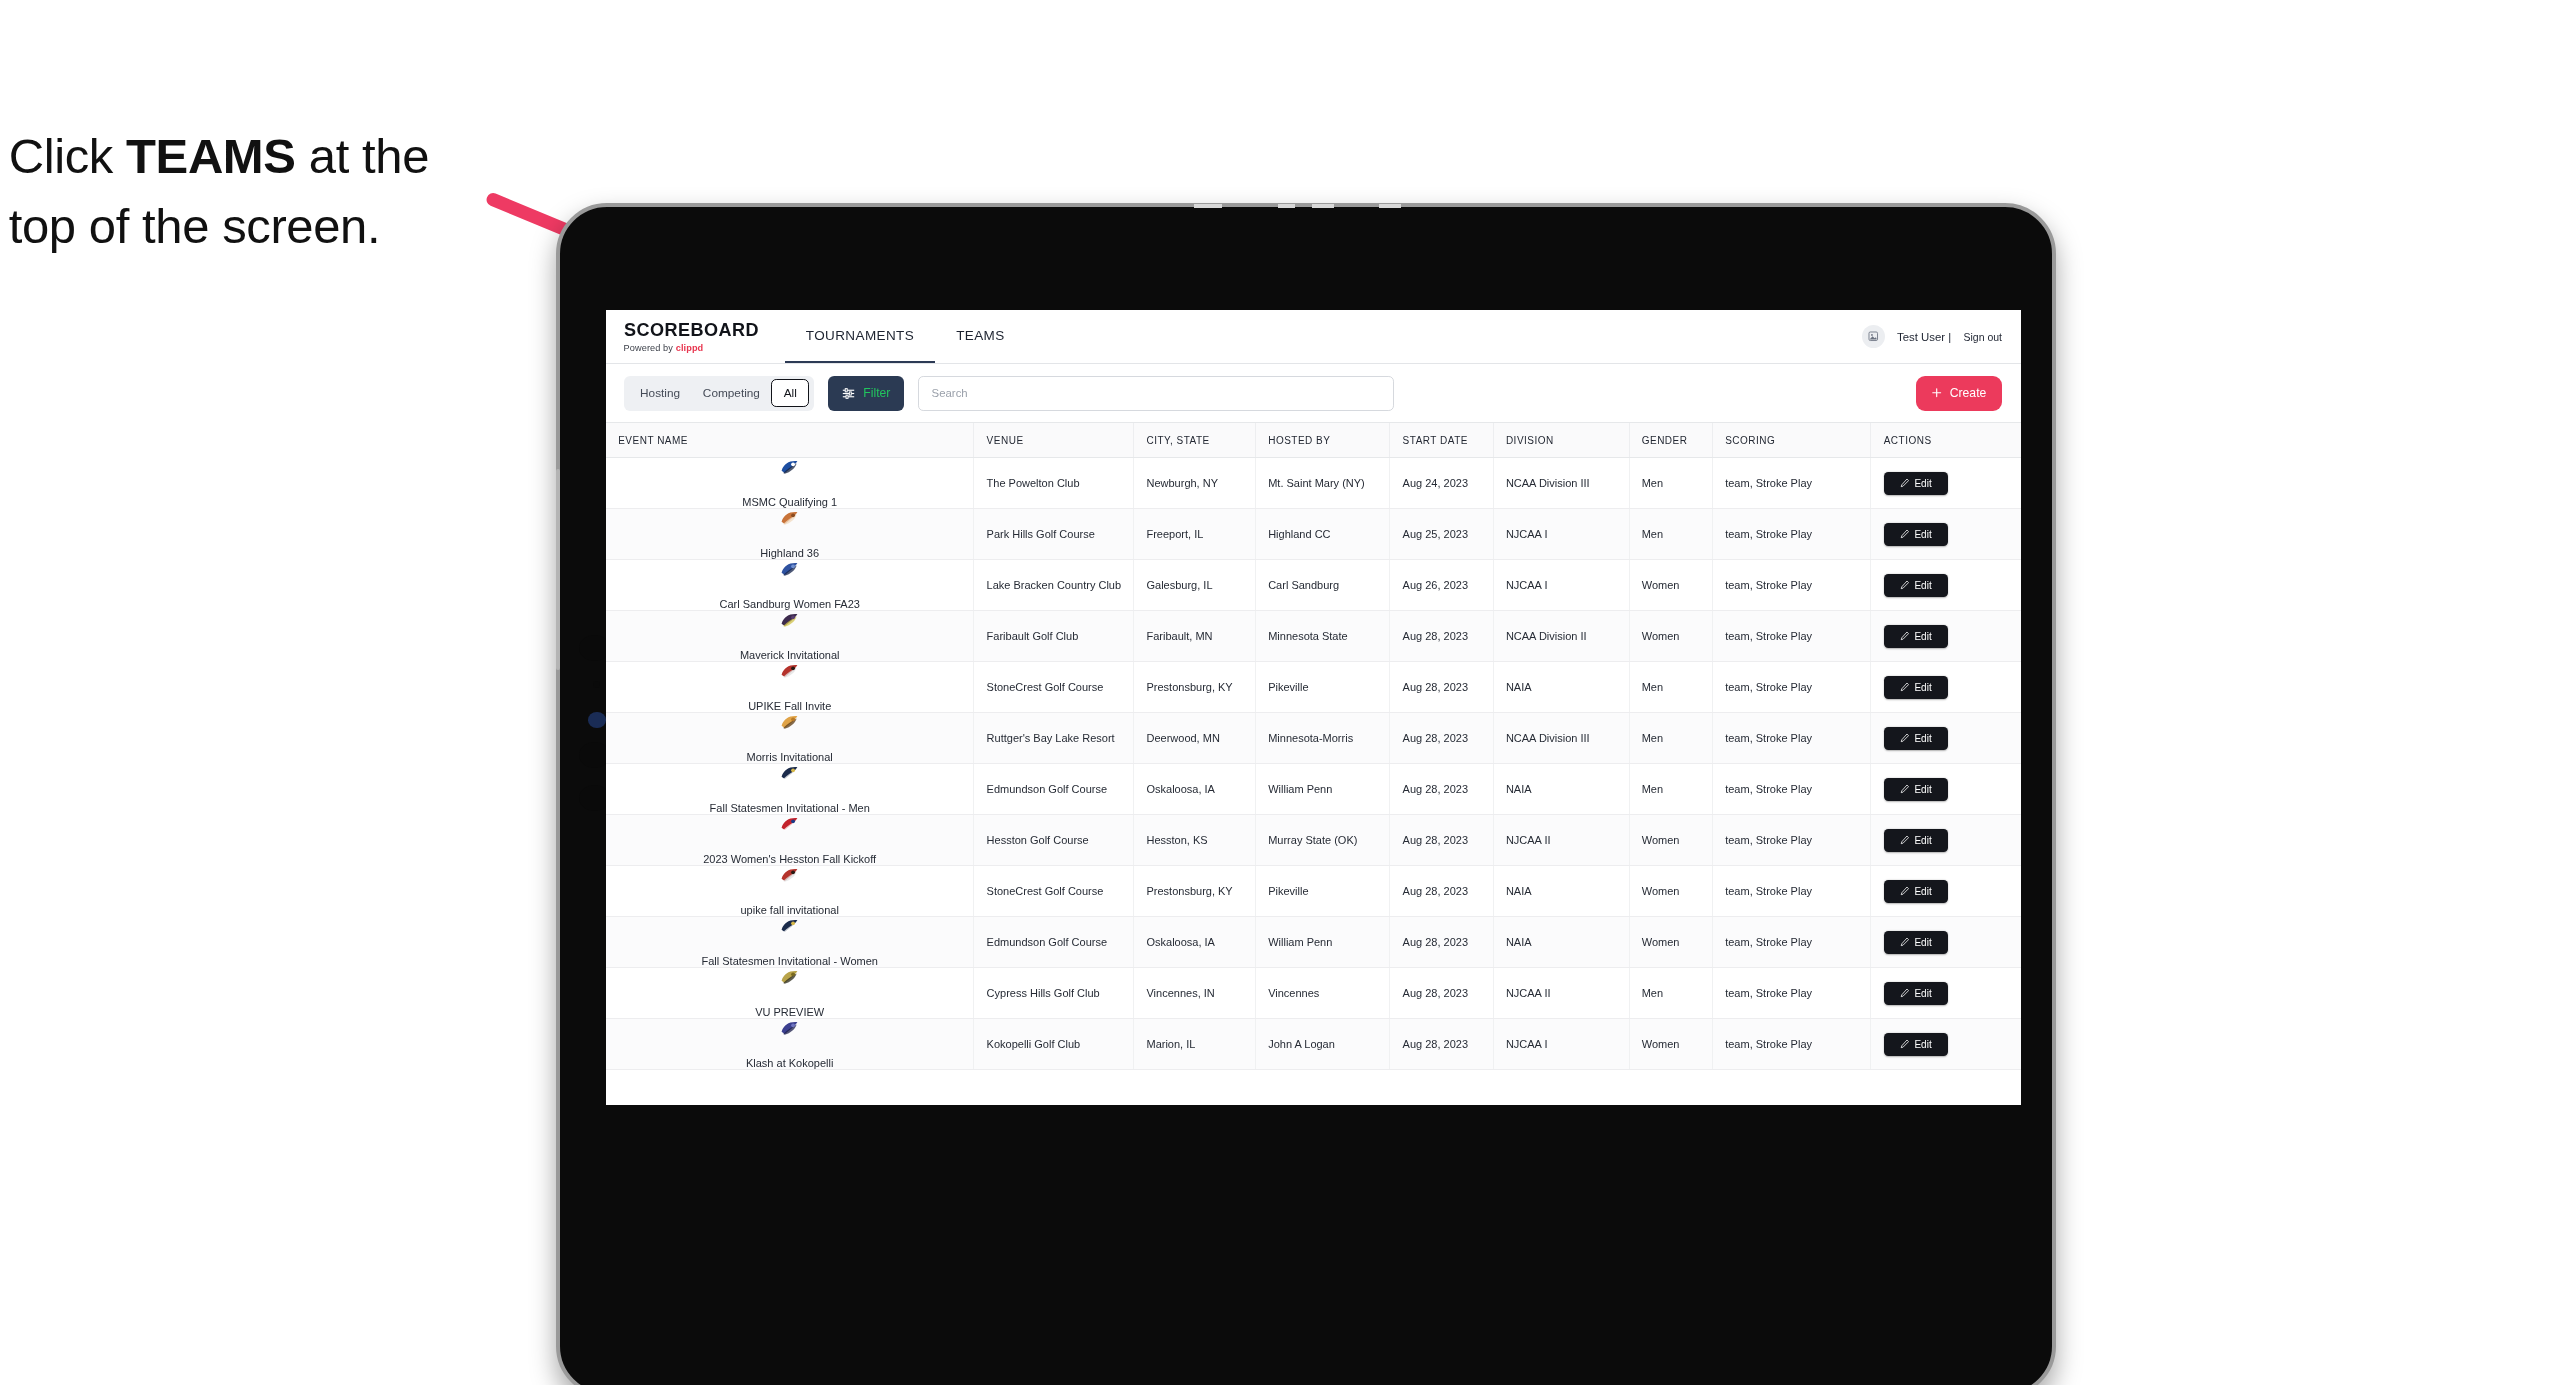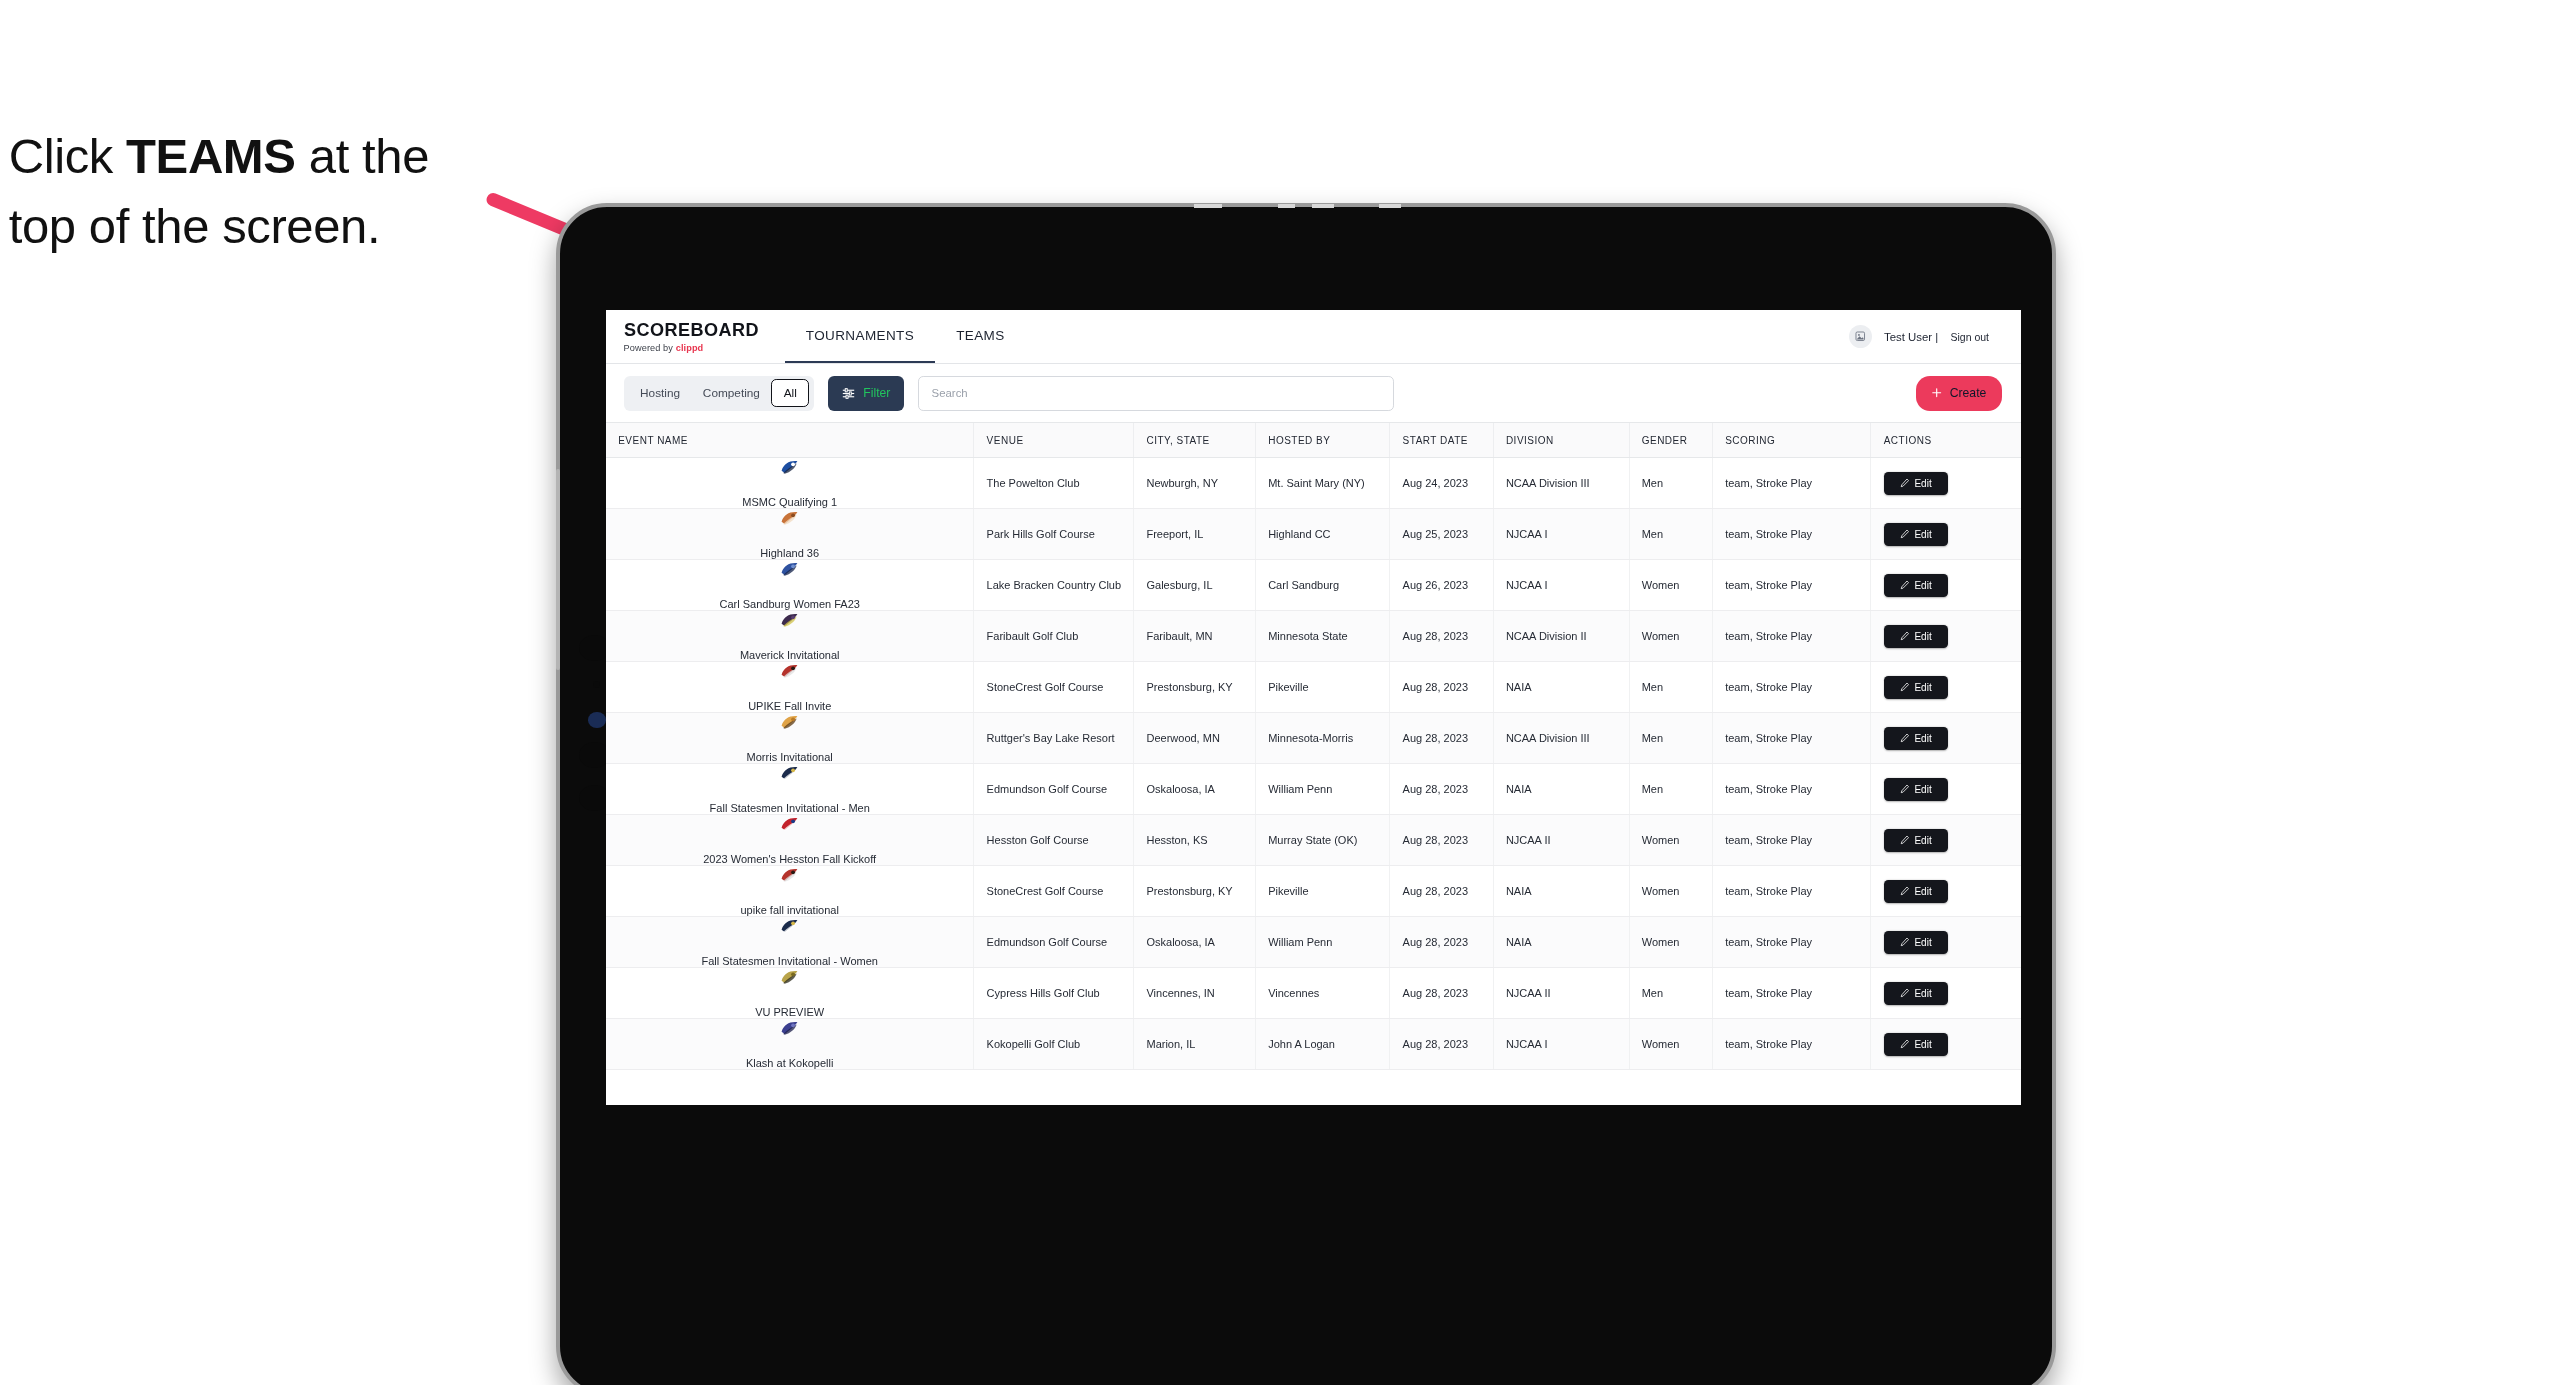--- a/index.html
+++ b/index.html
@@ -94,21 +94,21 @@
   .nav-tabs{ display:flex; align-items:stretch; }
   .nav-tab{
     display:flex; align-items:center; padding:0 21px;
     font-size:13.5px; color:#1d2330; letter-spacing:0.4px;
     cursor:pointer; position:relative;
     border-bottom:2.6px solid transparent;
   }
   .nav-tab.active{ border-bottom:2.6px solid #2c3a55; font-weight:400; }
 
   .nav-right{
-    margin-left:auto; display:flex; align-items:center; gap:12.2px; padding-right:32px;
+    margin-left:auto; display:flex; align-items:center; gap:12.2px; padding-right:19px;
   }
   .avatar{
     width:23px;height:23px;border-radius:50%;
     background:#eceef1; display:flex;align-items:center;justify-content:center;
     color:#6b7280; font-size:10.5px;
   }
   .user-name{ font-size:11.4px; color:#1d2330; }
   .signout{ font-size:10.5px; color:#1d2330; cursor:pointer; }
 
   
@@ -136,22 +136,22 @@
     border:none;
   }
   .search-wrap{ flex:1; display:flex; justify-content:flex-start; }
   .search-input{
     width:476px; height:35px; border:0.9px solid #d6d9de; border-radius:5.2px;
     background:#fff; padding:0 12.2px; font-size:11.4px; color:#111; outline:none;
     font-family:"Liberation Sans", sans-serif;
   }
   .search-input::placeholder{ color:#9aa0aa; }
   .create-btn{
-    height:35px; padding:0 15.7px; border-radius:14px; border:none;
-    background:#ec3a5c; color:#0f172a; font-size:12.2px;
+    height:35px; padding:0 15.7px; border-radius:9px; border:none;
+    background:#ec3a5c; color:#ffffff; font-size:12.2px;
     display:flex;align-items:center;gap:7px; cursor:pointer;
   }
 
   
   .table-wrap{ width:100%; }
   table{ width:100%; border-collapse:collapse; table-layout:fixed; }
   thead th{
     background:#fafafb;
     border-top:0.9px solid #e6e8ea;
     border-bottom:0.9px solid #e6e8ea;

